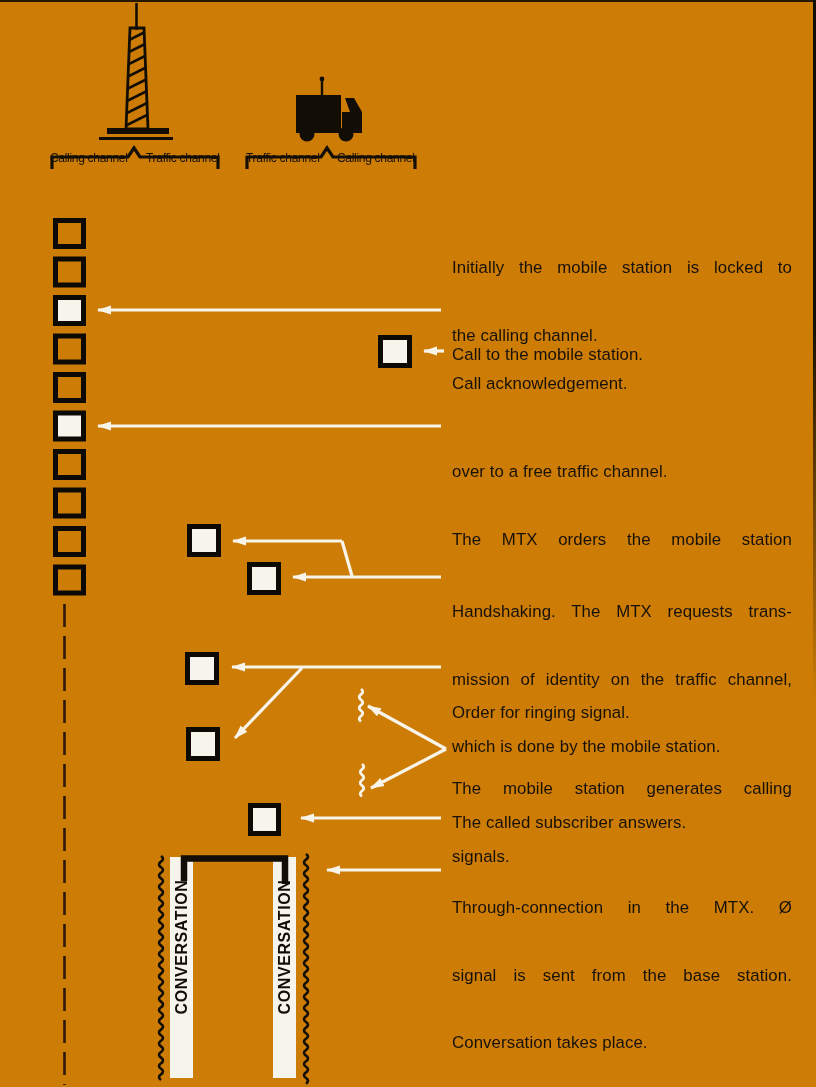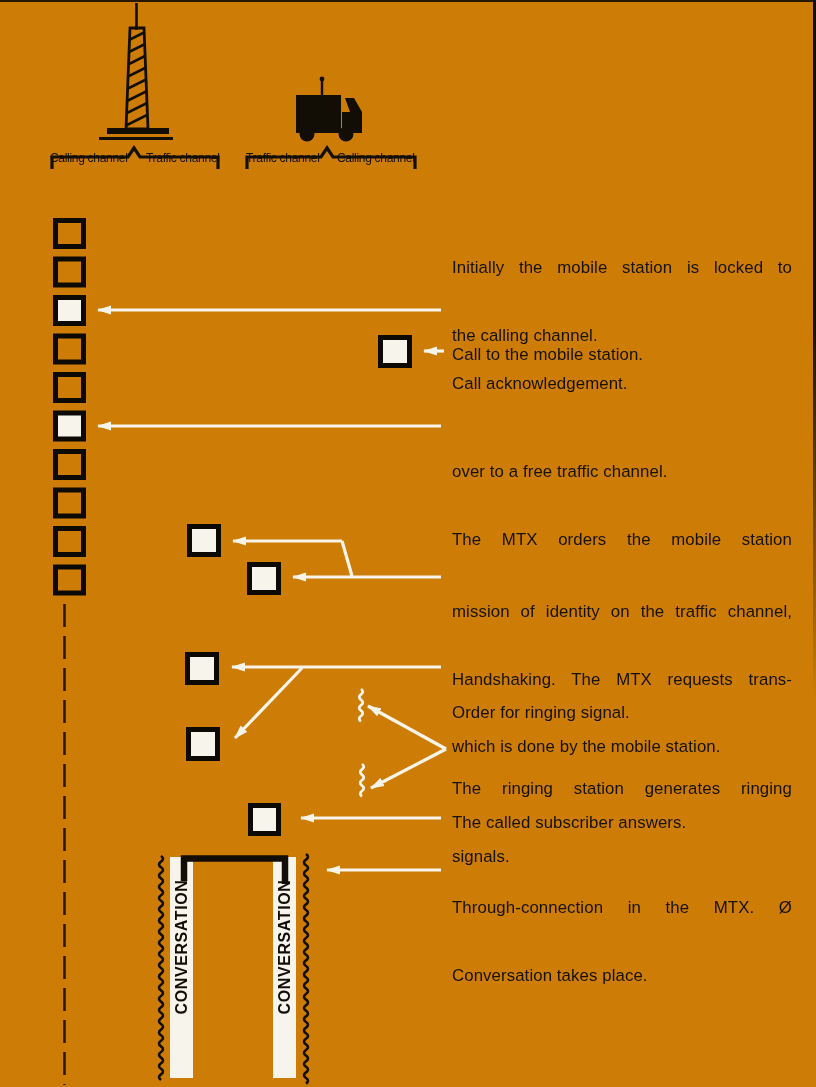--- a/index.html
+++ b/index.html
@@ -138,34 +138,35 @@
     <div class="ln">Call to the mobile station.</div>
   </div>
   <div class="ann" style="top:328px">
     <div class="ln">Call acknowledgement.</div>
   </div>
   <div class="ann" style="top:416px">
     <div class="ln">over to a free traffic channel.</div>
     <div class="ln just">The MTX orders the mobile station</div>
   </div>
   <div class="ann" style="top:556px">
+    <div class="ln just">Handshaking. The MTX requests trans-</div>
     <div class="ln just">mission of identity on the traffic channel,</div>
-    <div class="ln just">Handshaking. The MTX requests trans-</div>
     <div class="ln">which is done by the mobile station.</div>
   </div>
   <div class="ann" style="top:657px">
     <div class="ln">Order for ringing signal.</div>
   </div>
   <div class="ann" style="top:733px">
-    <div class="ln just">The ringing station generates ringing</div>
+    <div class="ln just">The mobile station generates calling</div>
     <div class="ln">signals.</div>
   </div>
   <div class="ann" style="top:767px">
     <div class="ln">The called subscriber answers.</div>
   </div>
   <div class="ann" style="top:852px">
     <div class="ln just">Through-connection in the MTX. Ø</div>
+    <div class="ln just">signal is sent from the base station.</div>
     <div class="ln">Conversation takes place.</div>
   </div>
 
   <div id="top-edge"></div>
   <div id="right-edge"></div>
 </div>
 
 </body></html>

